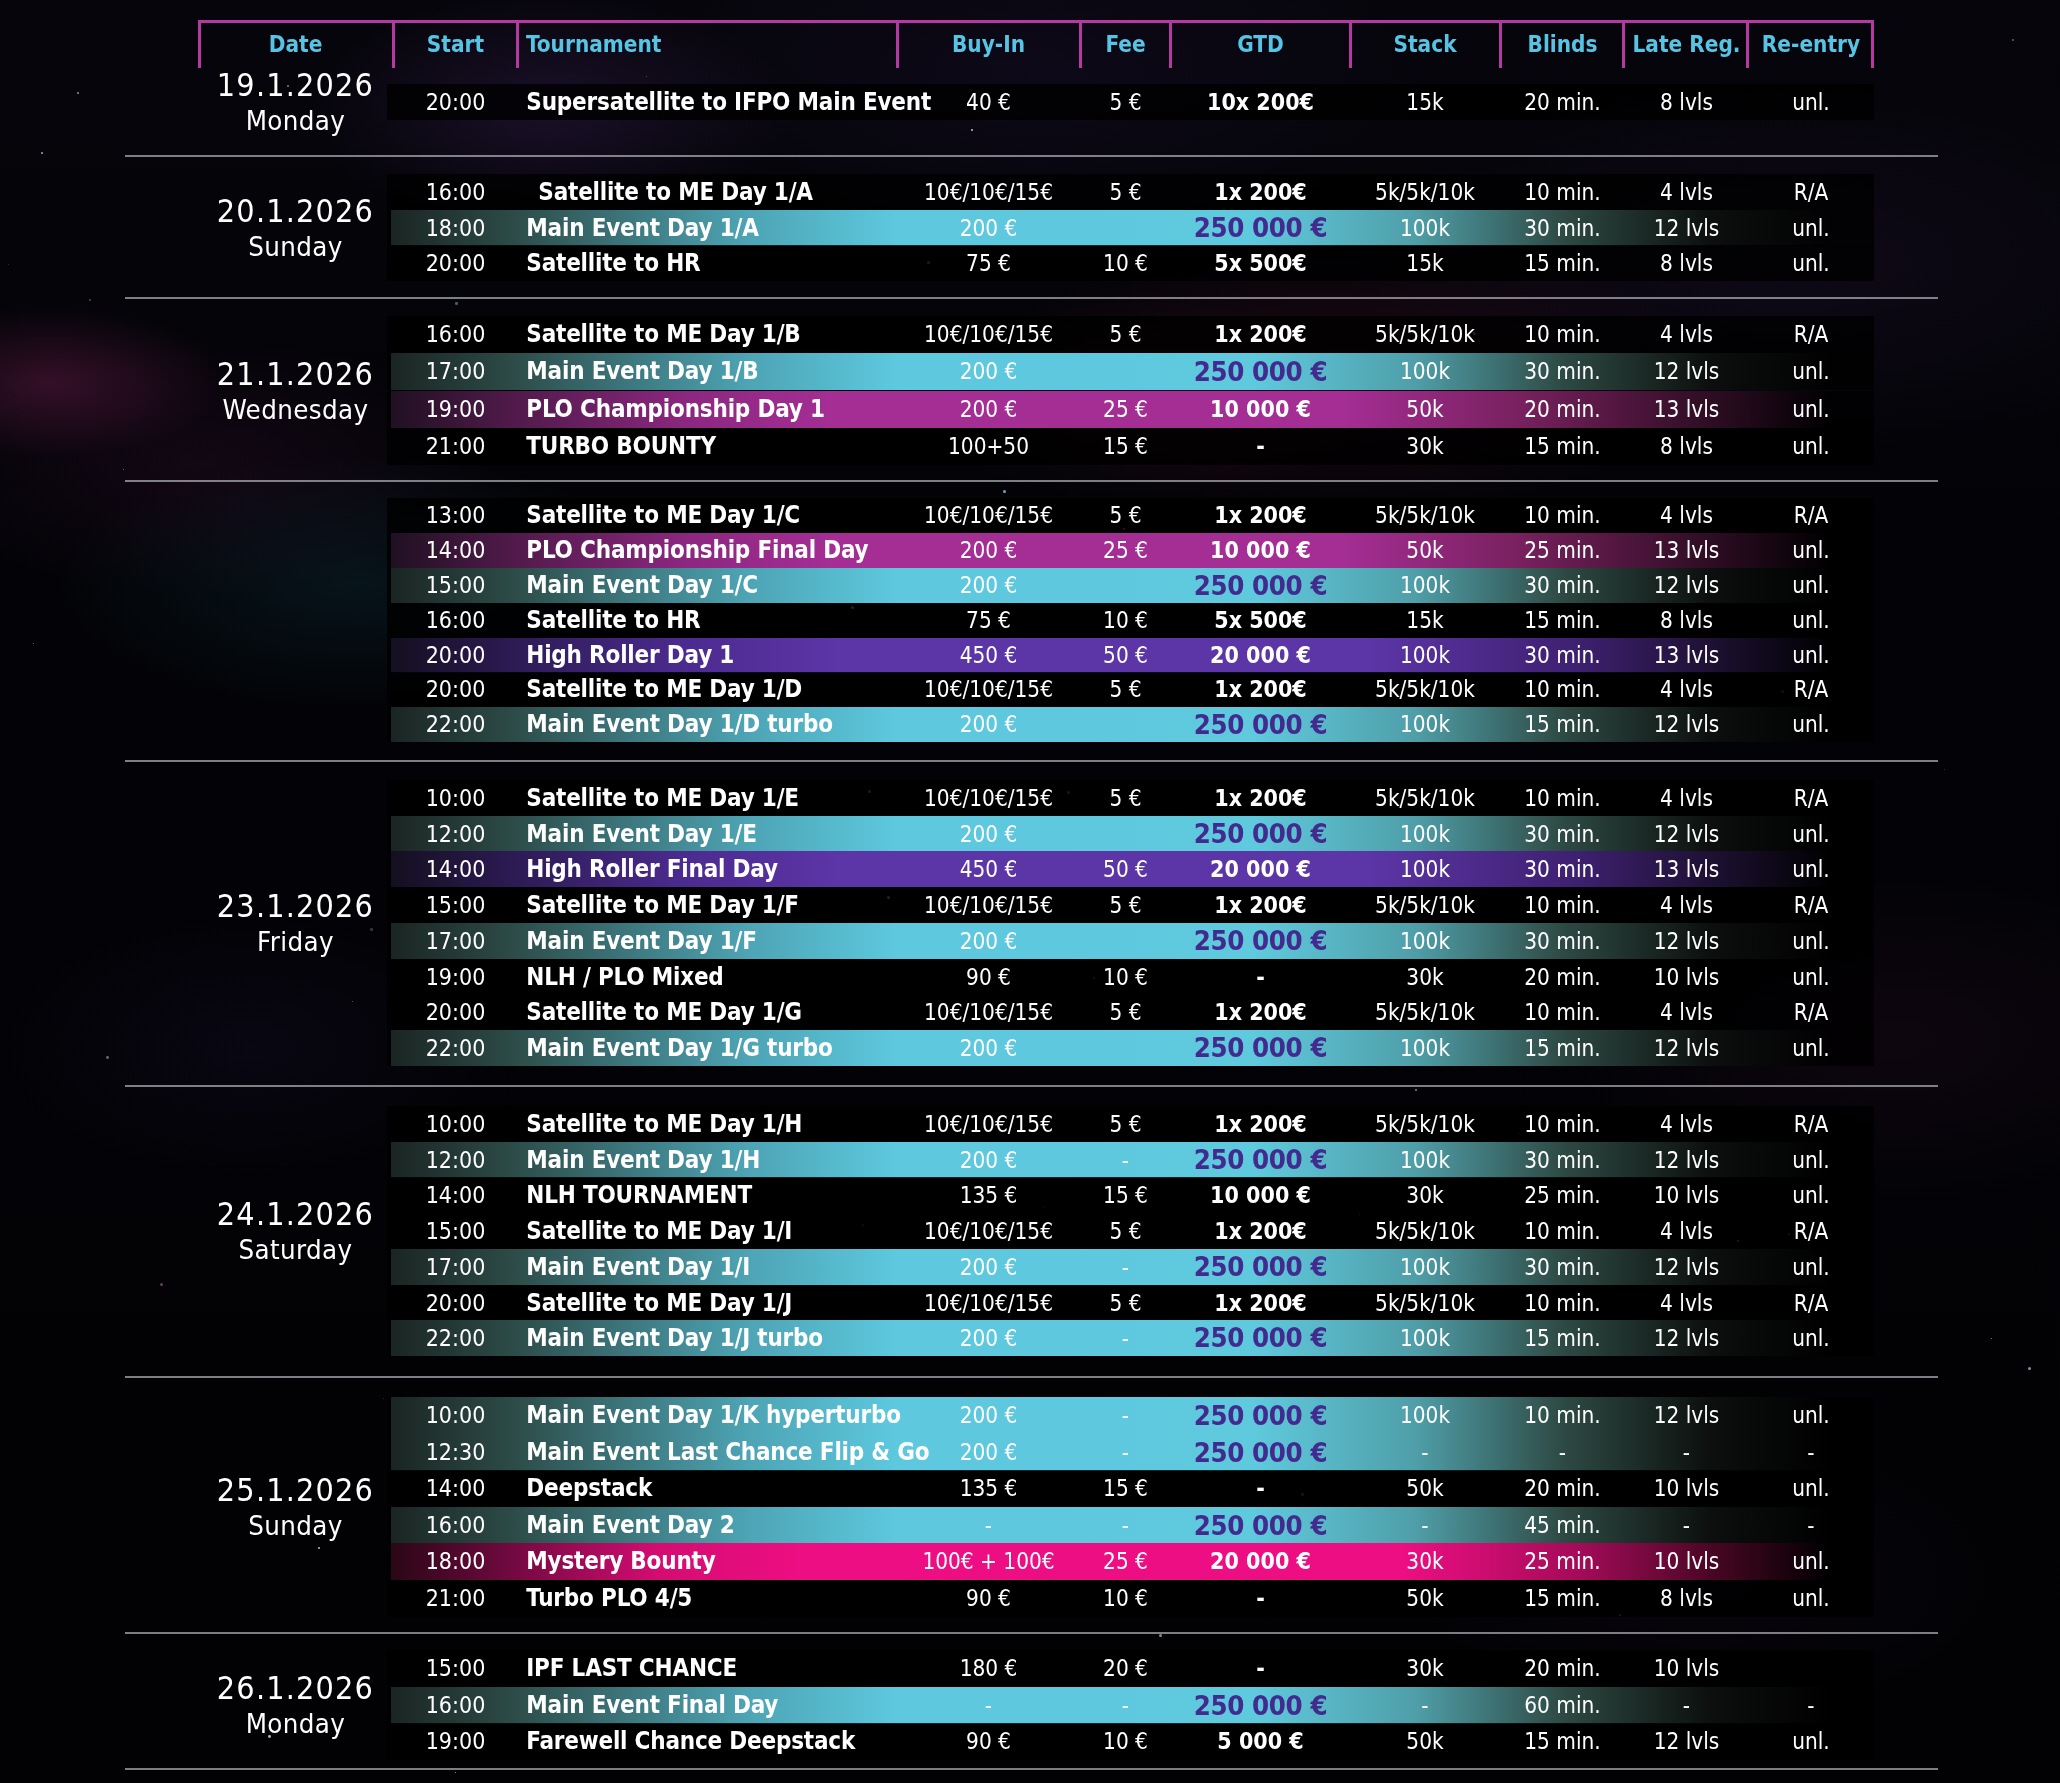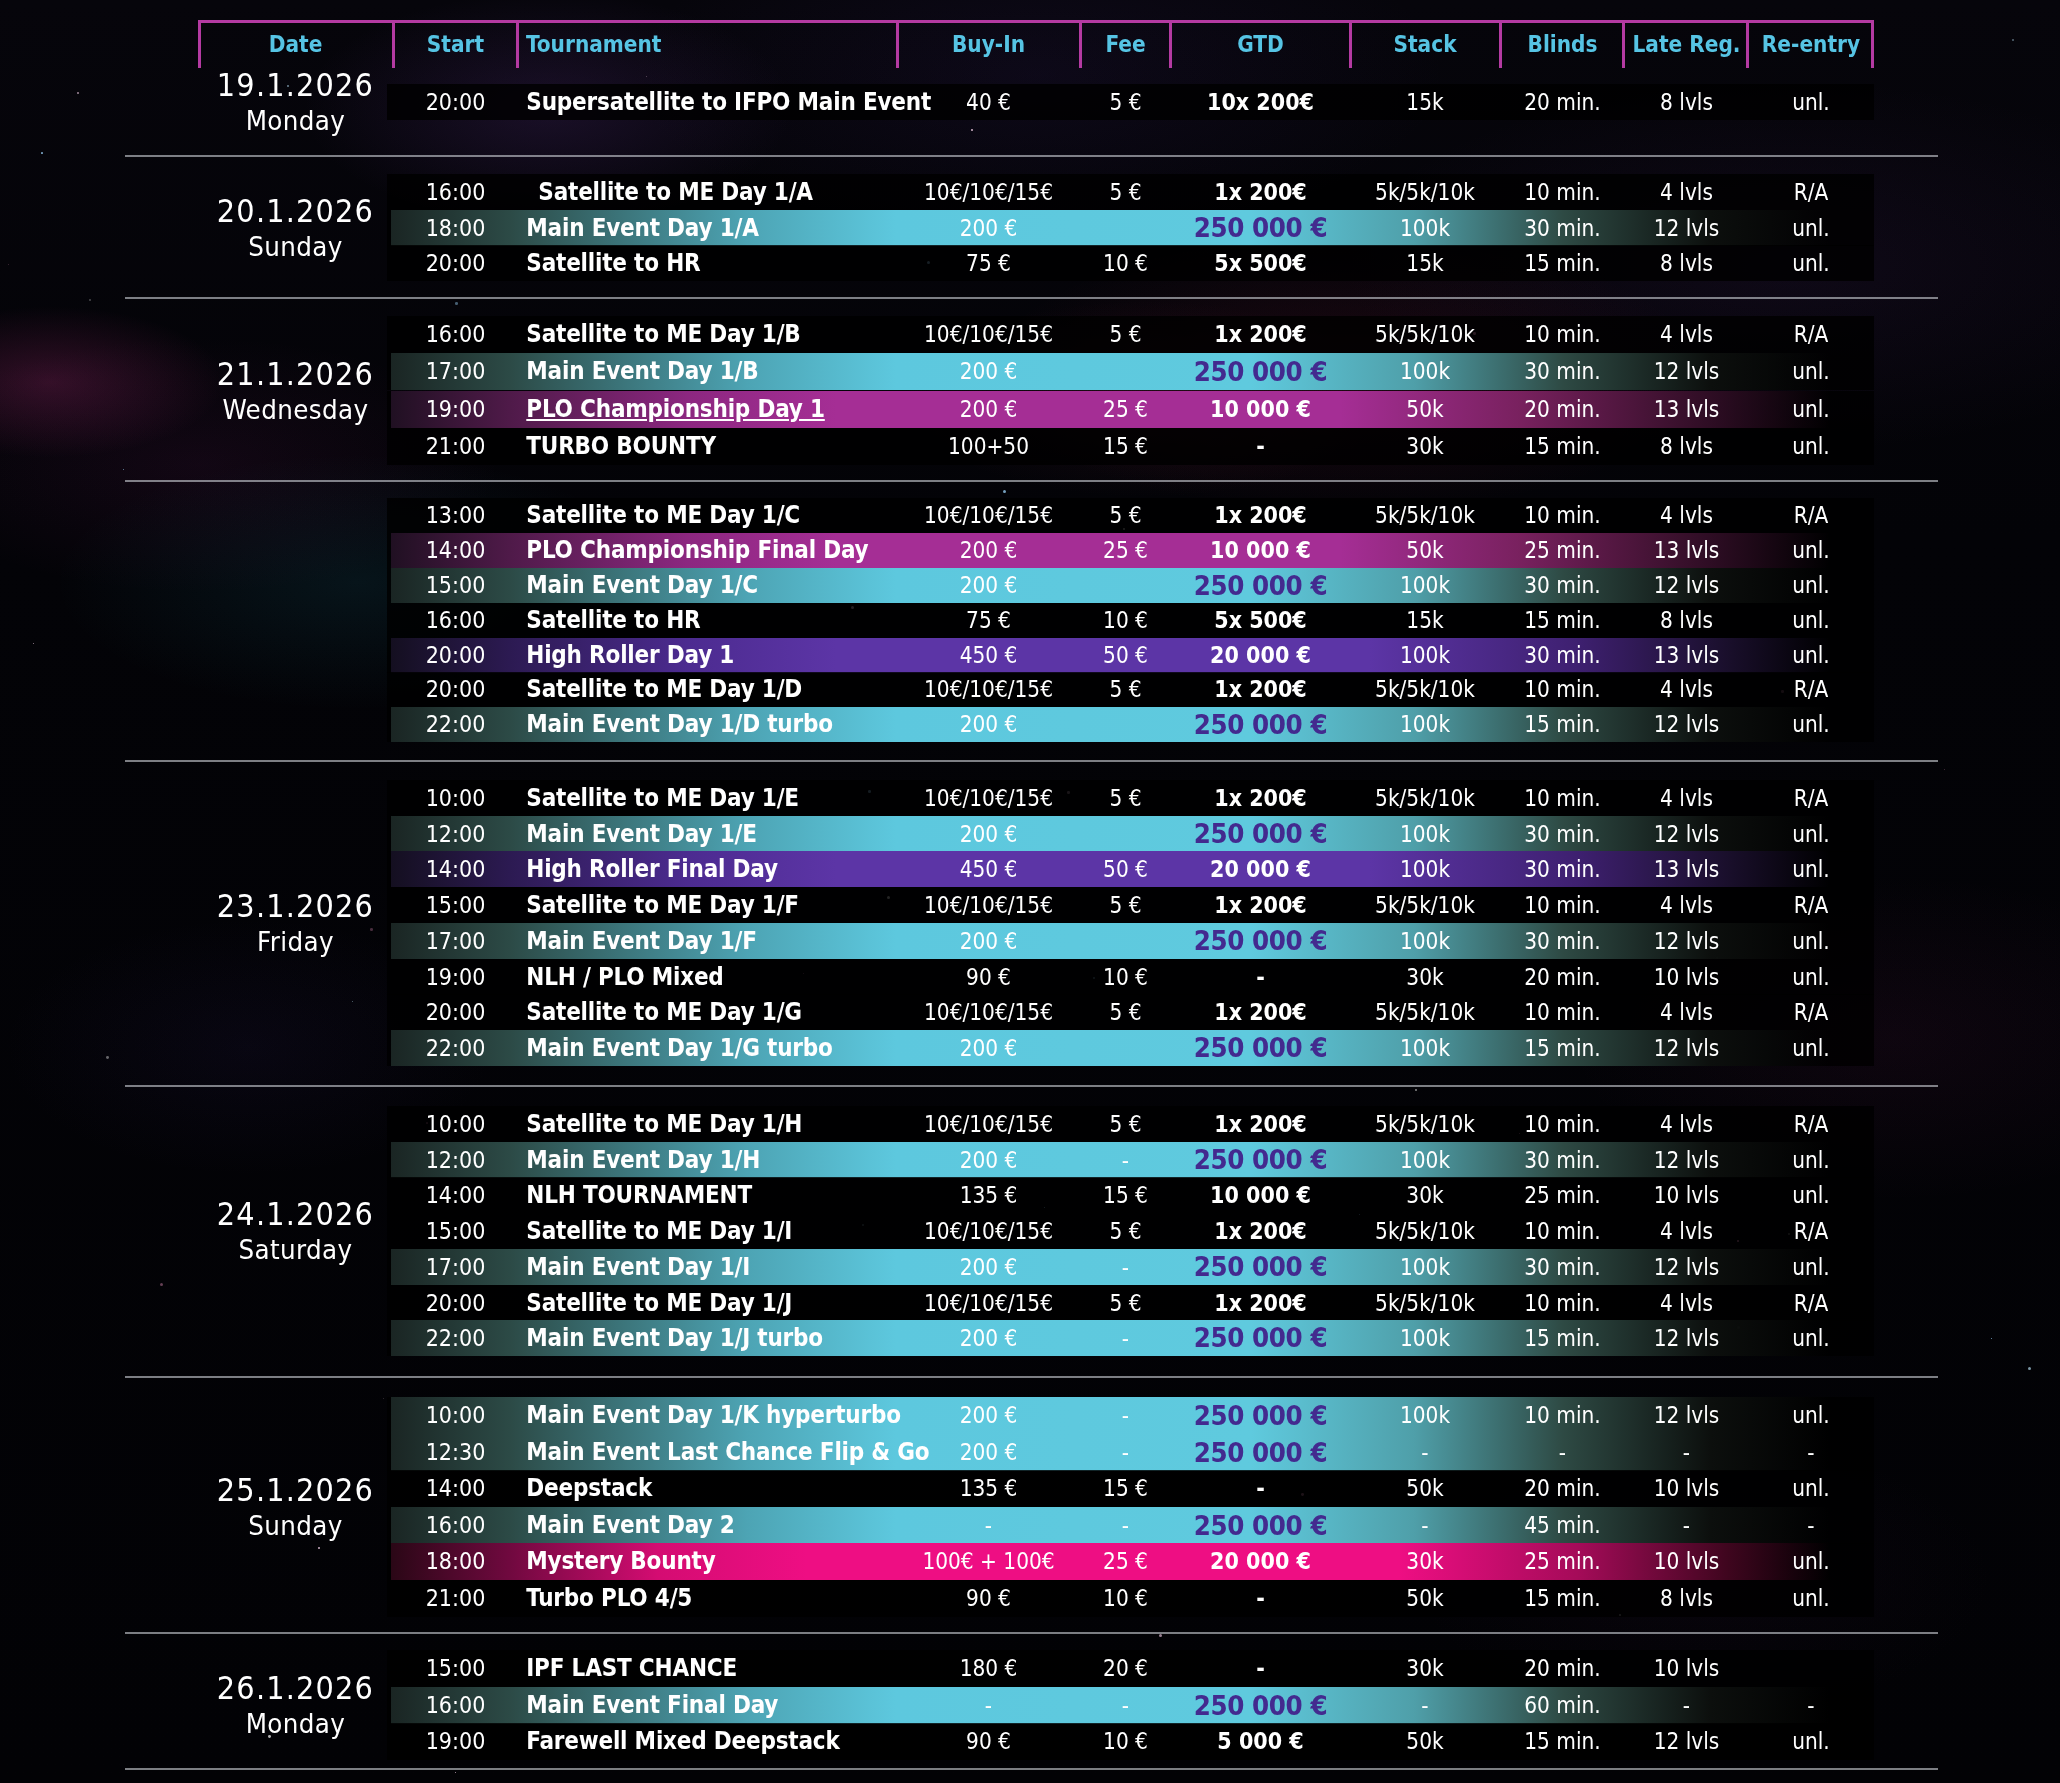--- a/index.html
+++ b/index.html
@@ -250,21 +250,21 @@
         <div class="cell cell-gtd accent" style="left: 973px; width: 179px; line-height: 37px; color: rgb(67, 42, 143);">250 000 €</div>
         <div class="cell cell-stack" style="left: 1152px; width: 150px; line-height: 37px;">100k</div>
         <div class="cell cell-blinds" style="left: 1303px; width: 123px; line-height: 37px;">30 min.</div>
         <div class="cell cell-latereg" style="left: 1426px; width: 125px; line-height: 37px;">12 lvls</div>
         <div class="cell cell-reentry" style="left: 1550px; width: 126px; line-height: 37px;">unl.</div>
       </div>
       <div class="row" style="top: 75px; height: 37px;">
         <div class="row-strip"></div>
         <div class="band plo"></div>
         <div class="cell cell-start" style="left: 195px; width: 125px; line-height: 37px;">19:00</div>
-        <div class="cell cell-tournament" style="left: 320px; width: 380px; line-height: 37px; text-decoration: underline;">PLO Championship Day 1</div>
+        <div class="cell cell-tournament" style="left: 320px; width: 380px; line-height: 37px;">PLO Championship Day 1</div>
         <div class="cell cell-buyin" style="left: 699px; width: 183px; line-height: 37px;">200 €</div>
         <div class="cell cell-fee" style="left: 882px; width: 91px; line-height: 37px;">25 €</div>
         <div class="cell cell-gtd" style="left: 973px; width: 179px; line-height: 37px;">10 000 €</div>
         <div class="cell cell-stack" style="left: 1152px; width: 150px; line-height: 37px;">50k</div>
         <div class="cell cell-blinds" style="left: 1303px; width: 123px; line-height: 37px;">20 min.</div>
         <div class="cell cell-latereg" style="left: 1426px; width: 125px; line-height: 37px;">13 lvls</div>
         <div class="cell cell-reentry" style="left: 1550px; width: 126px; line-height: 37px;">unl.</div>
       </div>
       <div class="row" style="top: 112px; height: 37px;">
         <div class="row-strip"></div>
@@ -676,21 +676,21 @@
         <div class="cell cell-fee" style="left: 882px; width: 91px; line-height: 37px;">-</div>
         <div class="cell cell-gtd accent" style="left: 973px; width: 179px; line-height: 37px; color: rgb(67, 42, 143);">250 000 €</div>
         <div class="cell cell-stack" style="left: 1152px; width: 150px; line-height: 37px;">-</div>
         <div class="cell cell-blinds" style="left: 1303px; width: 123px; line-height: 37px;">60 min.</div>
         <div class="cell cell-latereg" style="left: 1426px; width: 125px; line-height: 37px;">-</div>
         <div class="cell cell-reentry" style="left: 1550px; width: 126px; line-height: 37px;">-</div>
       </div>
       <div class="row" style="top: 73px; height: 37px;">
         <div class="row-strip"></div>
         <div class="cell cell-start" style="left: 195px; width: 125px; line-height: 37px;">19:00</div>
-        <div class="cell cell-tournament" style="left: 320px; width: 380px; line-height: 37px;">Farewell Mixed Deepstack</div>
+        <div class="cell cell-tournament" style="left: 320px; width: 380px; line-height: 37px;">Farewell Chance Deepstack</div>
         <div class="cell cell-buyin" style="left: 699px; width: 183px; line-height: 37px;">90 €</div>
         <div class="cell cell-fee" style="left: 882px; width: 91px; line-height: 37px;">10 €</div>
         <div class="cell cell-gtd" style="left: 973px; width: 179px; line-height: 37px;">5 000 €</div>
         <div class="cell cell-stack" style="left: 1152px; width: 150px; line-height: 37px;">50k</div>
         <div class="cell cell-blinds" style="left: 1303px; width: 123px; line-height: 37px;">15 min.</div>
         <div class="cell cell-latereg" style="left: 1426px; width: 125px; line-height: 37px;">12 lvls</div>
         <div class="cell cell-reentry" style="left: 1550px; width: 126px; line-height: 37px;">unl.</div>
       </div>
     </div>
   </div>

